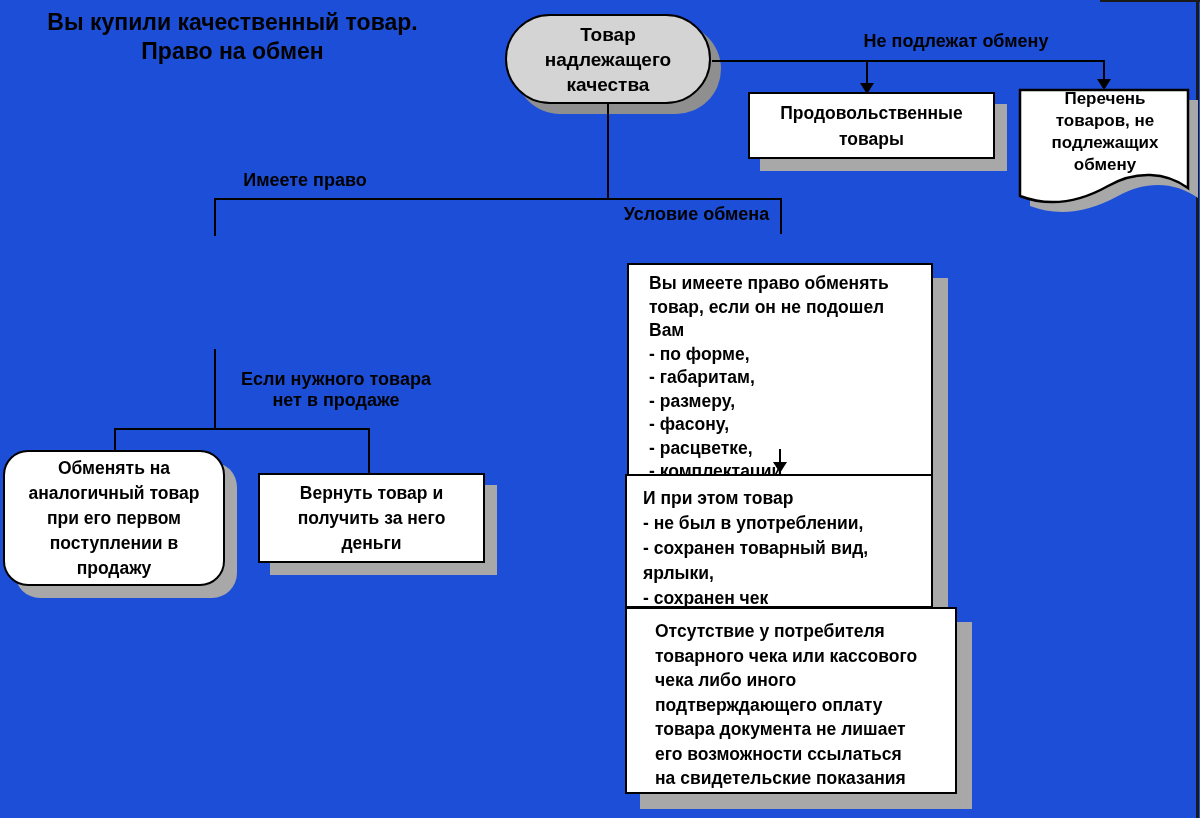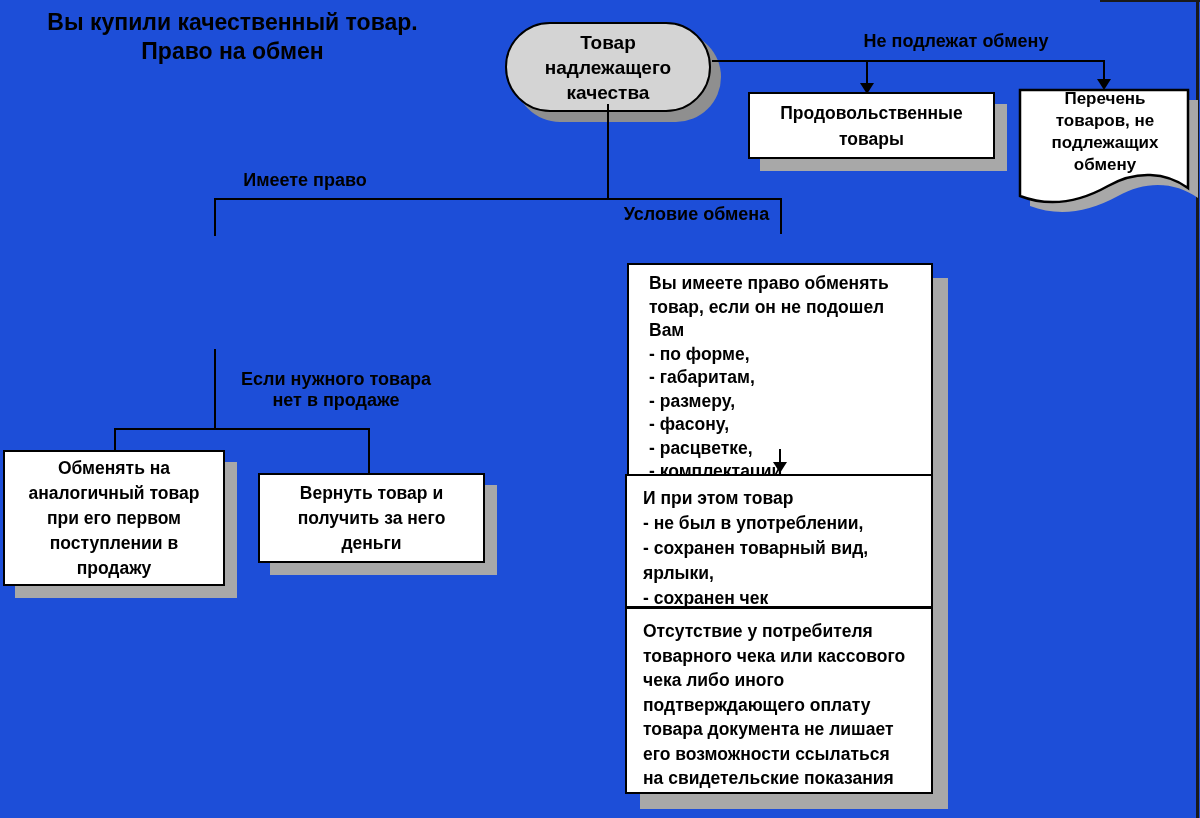--- a/index.html
+++ b/index.html
@@ -21,21 +21,21 @@
   .arrow-down {
     position:absolute; width:0; height:0;
     border-left:7px solid transparent; border-right:7px solid transparent;
     border-top:11px solid #000;
   }
   #title {
     position:absolute; left:10px; top:8px; width:445px;
     font-size:23px; line-height:29px; text-align:center;
   }
   #stadium {
-    position:absolute; left:505px; top:22px; width:206px; height:90px;
+    position:absolute; left:505px; top:14px; width:206px; height:90px;
     background:#d4d4d4; border:2px solid #000; border-radius:46px;
     box-shadow:10px 10px 0 0 #8f8f8f;
     display:flex; align-items:center; justify-content:center;
     text-align:center; font-size:19px; line-height:25px; box-sizing:border-box;
   }
   #doc-node { position:absolute; left:1018px; top:88px; width:182px; height:132px; }
   #doc-node svg { position:absolute; left:0; top:0; }
   #doc-text {
     position:absolute; left:6px; top:0; width:162px;
     text-align:center; font-size:17px; line-height:22px;
@@ -85,21 +85,21 @@
   <div class="label" style="left:613px; top:204px; width:167px;">Условие обмена</div>
 
   <div class="line" style="left:214px; top:200px; width:2px; height:36px;"></div>
   <div class="line" style="left:214px; top:349px; width:2px; height:81px;"></div>
   <div class="label prelined" style="left:230px; top:369px; width:212px; line-height:21px;">Если нужного товара
 нет в продаже</div>
   <div class="line" style="left:114px; top:428px; width:256px; height:2px;"></div>
   <div class="line" style="left:114px; top:430px; width:2px; height:22px;"></div>
   <div class="line" style="left:368px; top:430px; width:2px; height:44px;"></div>
 
-  <div class="box centered prelined" style="left:3px; top:450px; width:222px; height:136px; line-height:25px;">Обменять на
+  <div class="box centered prelined" style="left:3px; top:450px; width:222px; height:136px; line-height:25px;border-radius:25px;">Обменять на
 аналогичный товар
 при его первом
 поступлении в
 продажу</div>
   <div class="box centered prelined" style="left:258px; top:473px; width:227px; height:90px; line-height:25px;">Вернуть товар и
 получить за него
 деньги</div>
 
   <div class="line" style="left:780px; top:200px; width:2px; height:34px;"></div>
   <div class="box lefted prelined" style="left:627px; top:233px; width:306px; height:217px; line-height:23.5px; padding:7px 0 0 20px; box-shadow:15px 15px 0 0 #a8a8a8;margin-top:30px;">Вы имеете право обменять
@@ -111,21 +111,21 @@
 - фасону,
 - расцветке,
 - комплектации.</div>
   <div class="line" style="left:779px; top:449px; width:2px; height:14px;"></div>
   <div class="arrow-down" style="left:773px; top:462px;"></div>
   <div class="box lefted prelined" style="left:625px; top:474px; width:308px; height:134px; line-height:25px; padding:10px 0 0 16px; box-shadow:15px 15px 0 0 #a8a8a8;">И при этом товар
 - не был в употреблении,
 - сохранен товарный вид,
 ярлыки,
 - сохранен чек</div>
-  <div class="box lefted prelined" style="left:625px; top:607px; width:308px; height:187px; line-height:24.5px; padding:10px 0 0 16px; box-shadow:15px 15px 0 0 #a8a8a8;">Отсутствие у потребителя
+  <div class="box lefted prelined" style="left:625px; top:607px; width:332px; height:187px; line-height:24.5px; padding:10px 0 0 28px; box-shadow:15px 15px 0 0 #a8a8a8;">Отсутствие у потребителя
 товарного чека или кассового
 чека либо иного
 подтверждающего оплату
 товара документа не лишает
 его возможности ссылаться
 на свидетельские показания</div>
 
 </div>
 
 </body></html>

